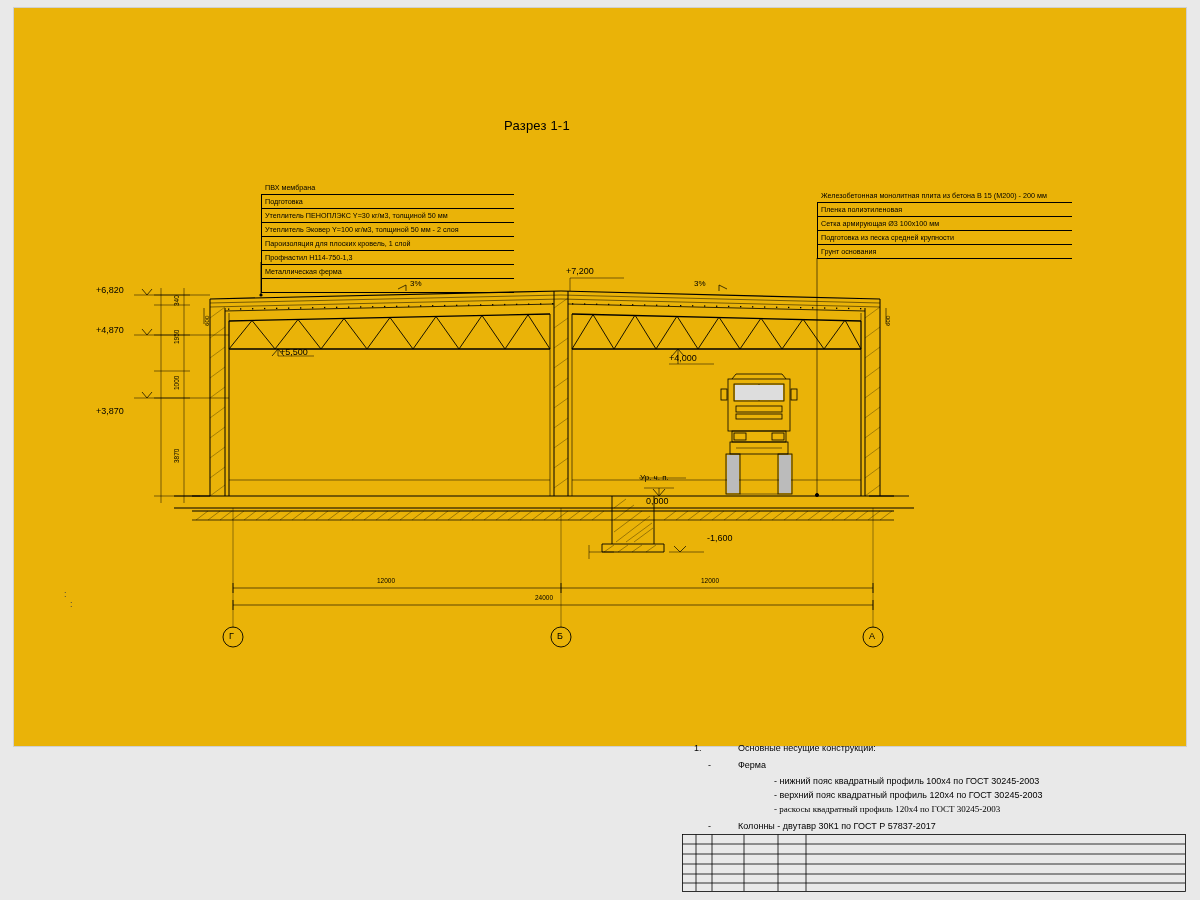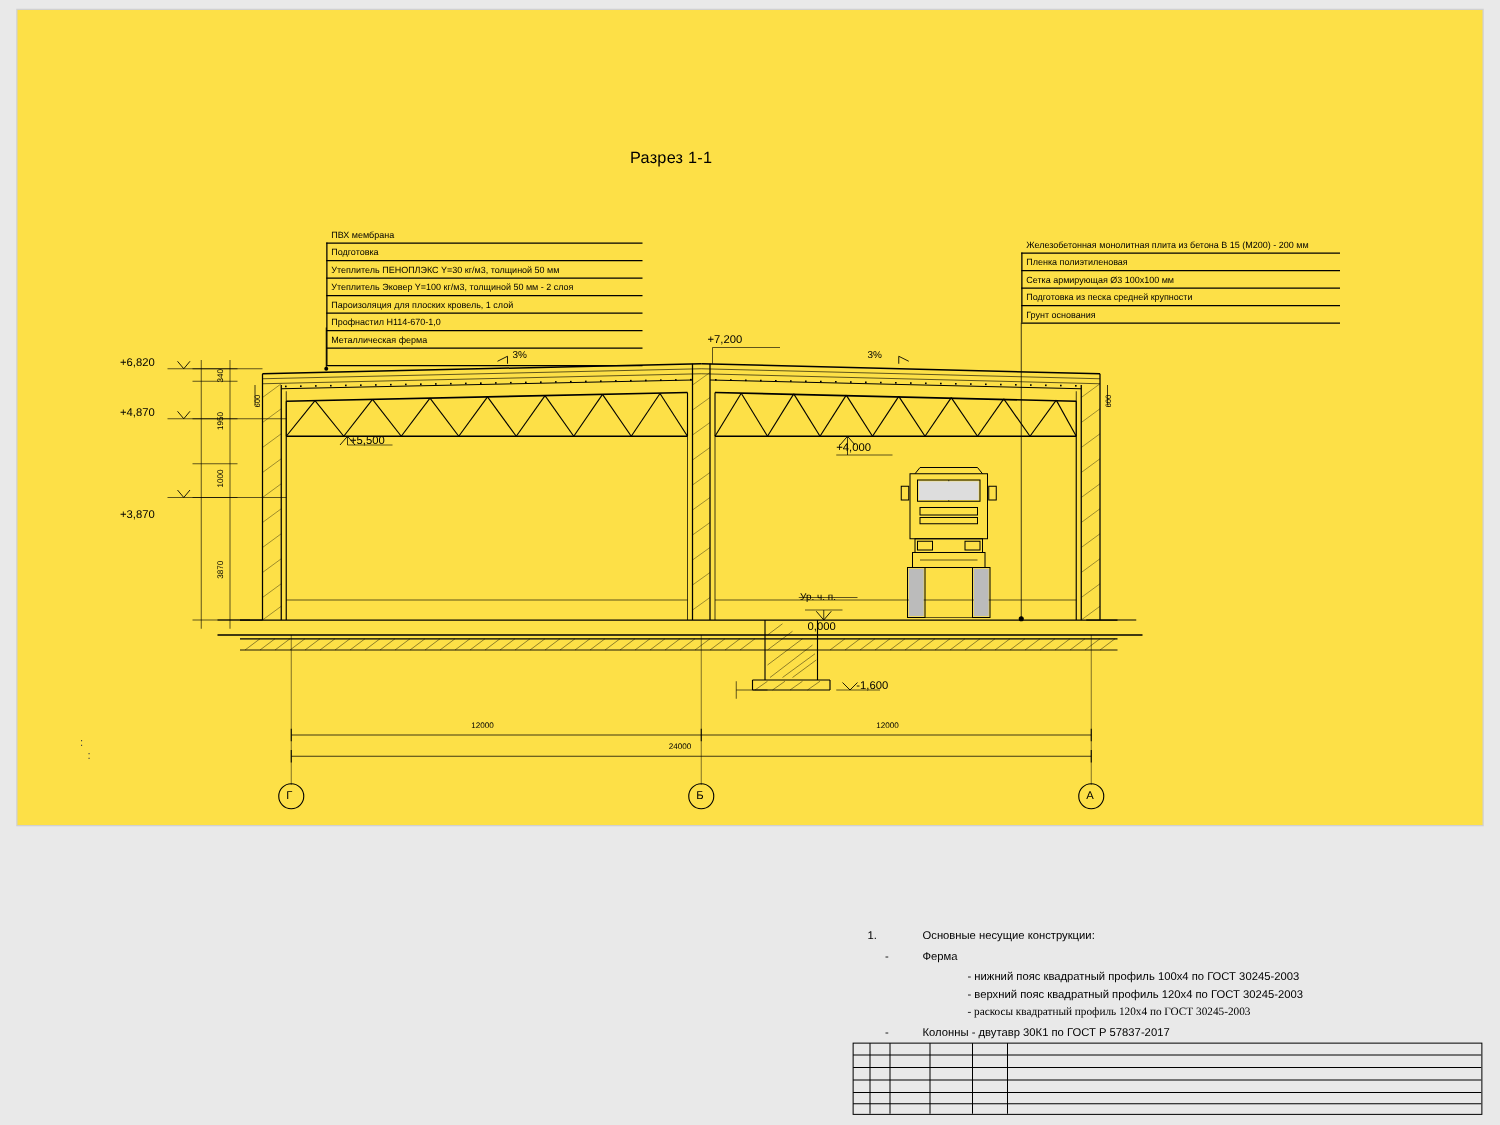--- a/index.html
+++ b/index.html
@@ -3,22 +3,22 @@
 <meta charset="utf-8">
 <style>
   html,body{margin:0;padding:0;}
   body{
     width:1200px;height:900px;
     background:#e9e9e9;
     font-family:"Liberation Sans",sans-serif;
     overflow:hidden;
   }
   #sheet{
-    position:absolute;left:14px;top:8px;width:1172px;height:652px;
-    background:#fde047;
+    position:absolute;left:14px;top:8px;width:1172px;height:738px;
+    background:#eab308;
     box-shadow:0 0 0 1px #d0d0d0;
     text-align:right;
   }
   .abs{position:absolute;}
   .ln{position:absolute;background:#000;}
   .h{height:1px;}
   .v{width:1px;}
   .t{position:absolute;color:#000;white-space:nowrap;font-size:7.2px;line-height:1.05;}
   .t8{font-size:8px;}
   .t9{font-size:9px;}
@@ -43,21 +43,21 @@
     <div class="ln h" style="left:7px;top:84px;width:253px;"></div>
     <div class="ln h" style="left:7px;top:98px;width:253px;"></div>
     <div class="ln h" style="left:7px;top:112px;width:253px;"></div>
     <div class="ln v" style="left:7px;top:14px;height:98px;"></div>
 
     <div class="t" style="left:11px;top:4px;">ПВХ мембрана</div>
     <div class="t" style="left:11px;top:18px;">Подготовка</div>
     <div class="t" style="left:11px;top:32px;">Утеплитель ПЕНОПЛЭКС Y=30 кг/м3, толщиной 50 мм</div>
     <div class="t" style="left:11px;top:46px;">Утеплитель Эковер Y=100 кг/м3, толщиной 50 мм - 2 слоя</div>
     <div class="t" style="left:11px;top:60px;">Пароизоляция для плоских кровель, 1 слой</div>
-    <div class="t" style="left:11px;top:74px;">Профнастил  Н114-670-1,0</div>
+    <div class="t" style="left:11px;top:74px;">Профнастил  Н114-750-1,3</div>
     <div class="t" style="left:11px;top:88px;">Металлическая ферма</div>
   </div>
 
   <svg width="1172" height="884">
     <line x1="247" y1="254" x2="247" y2="287" stroke="#000" stroke-width="0.8"></line>
     <circle cx="247" cy="287" r="1.6" fill="#000"></circle>
   </svg>
 
   <div class="abs" style="left:798px;top:180px;width:260px;height:90px;">
     <div class="ln h" style="left:5px;top:14px;width:255px;"></div>
@@ -433,21 +433,21 @@
   </svg>
 
   <div class="t t9" style="left:82px;top:278px;">+6,820</div>
   <div class="t t9" style="left:82px;top:318px;">+4,870</div>
   <div class="t t9" style="left:82px;top:381px;margin-top:18px;">+3,870</div>
   <div class="t t9" style="left:552px;top:259px;">+7,200</div>
   <div class="t t9" style="left:266px;top:340px;">+5,500</div>
   <div class="t t9" style="left:655px;top:346px;">+4,000</div>
   <div class="t t9" style="left:632px;top:453px;margin-top:36px;">0,000</div>
   <div class="t t8" style="left:626px;top:466px;">Ур. ч. п.</div>
-  <div class="t t9" style="left:671px;top:526px;margin-top:10px;">-1,600</div>
+  <div class="t t9" style="left:693px;top:526px;">-1,600</div>
 
   <div class="t t8" style="left:396px;top:272px;">3%</div>
   <div class="t t8" style="left:680px;top:272px;">3%</div>
 
   <div class="t" style="left:160px;top:298px;">
     <span class="vert" style="position:absolute;left:0;top:0;display:block;font-size:6.5px;">340</span>
   </div>
   <div class="t" style="left:160px;top:336px;">
     <span class="vert" style="position:absolute;left:0;top:0;display:block;font-size:6.5px;">1950</span>
   </div>

